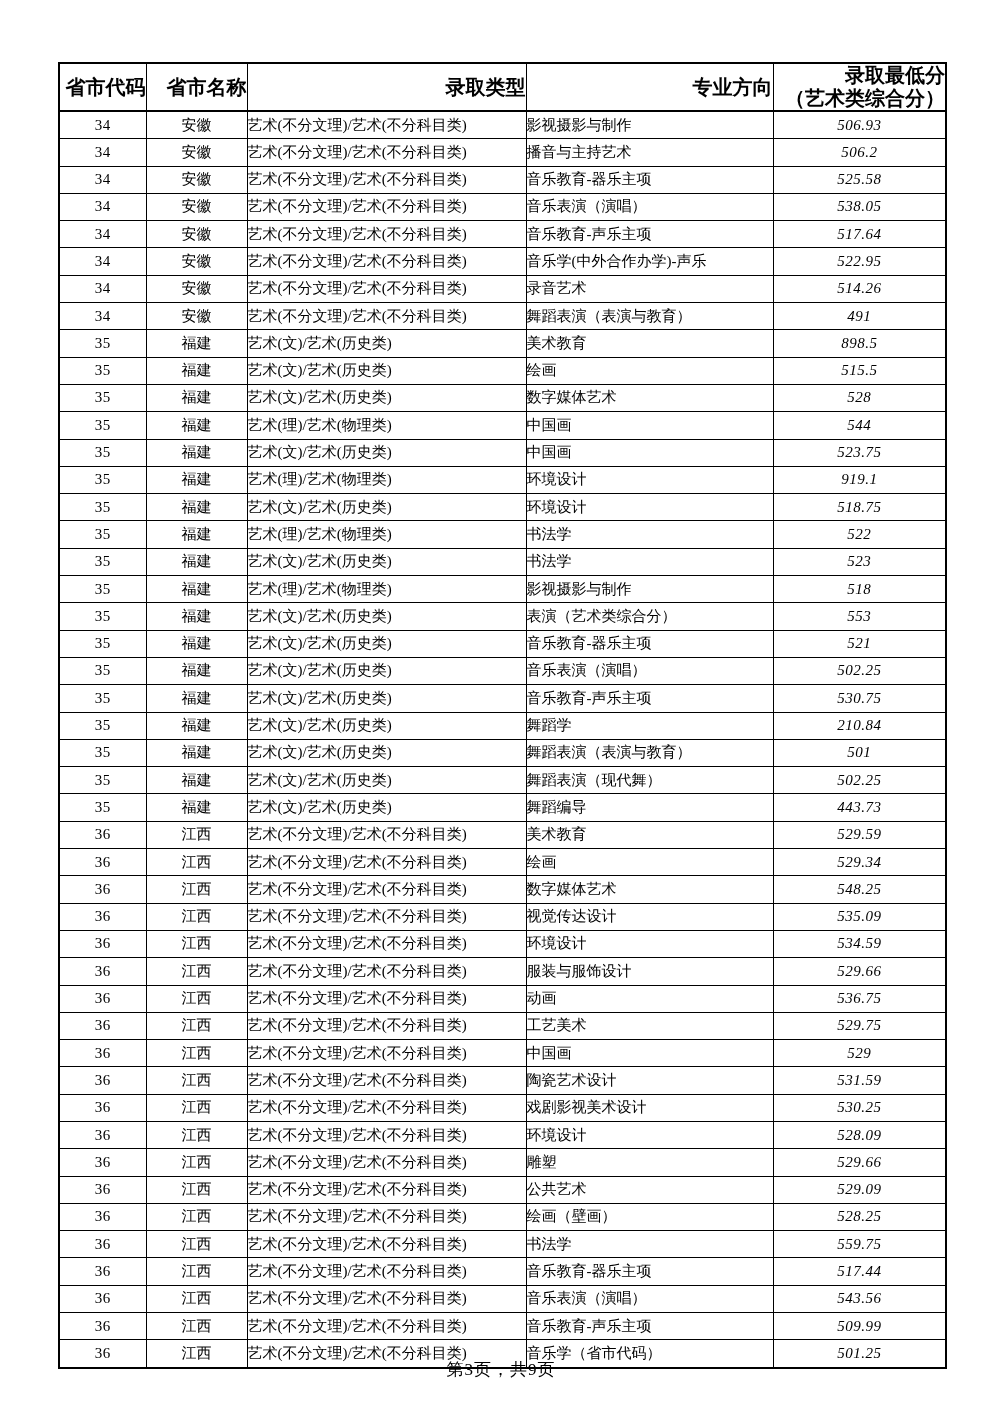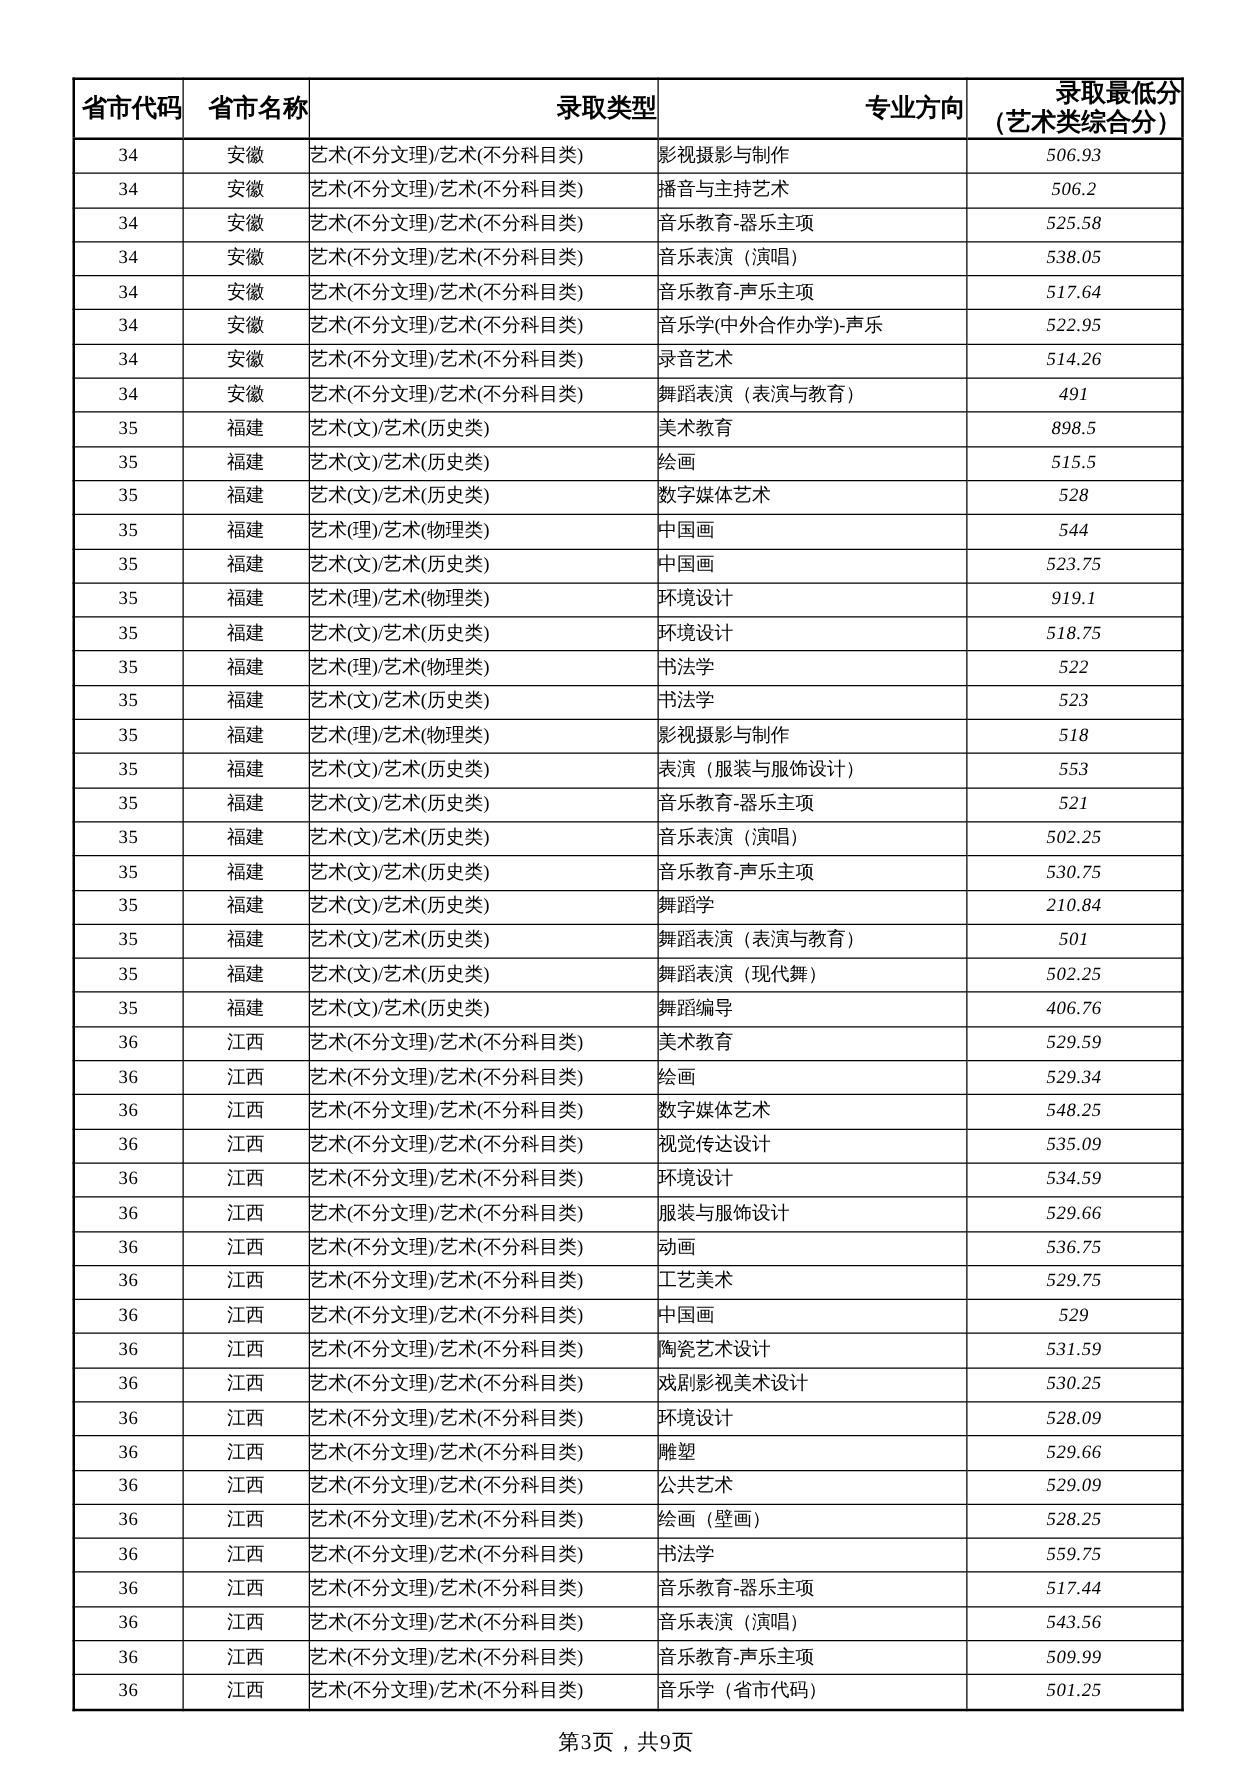--- a/index.html
+++ b/index.html
@@ -77,21 +77,20 @@
   td.cell-code  { letter-spacing: 0.5px; }
 
   .footer {
     position: absolute;
     left: 0;
     top: 1358px;
     width: 1002px;
     text-align: center;
     font-size: 17px;
     letter-spacing: 1px;
-    margin-top: 24px;
   }
 </style>
 </head>
 <body>
 
 <div class="page">
 
   <div class="table-wrap">
     <table class="score-table">
       <colgroup>
@@ -245,21 +244,21 @@
             <td class="cell-code">35</td>
             <td class="cell-name">福建</td>
             <td class="cell-type">艺术(理)/艺术(物理类)</td>
             <td class="cell-major">影视摄影与制作</td>
             <td class="cell-score">518</td>
           </tr>
           <tr>
             <td class="cell-code">35</td>
             <td class="cell-name">福建</td>
             <td class="cell-type">艺术(文)/艺术(历史类)</td>
-            <td class="cell-major">表演（服装与服饰设计）</td>
+            <td class="cell-major">表演（艺术类综合分）</td>
             <td class="cell-score">553</td>
           </tr>
           <tr>
             <td class="cell-code">35</td>
             <td class="cell-name">福建</td>
             <td class="cell-type">艺术(文)/艺术(历史类)</td>
             <td class="cell-major">音乐教育-器乐主项</td>
             <td class="cell-score">521</td>
           </tr>
           <tr>
@@ -295,21 +294,21 @@
             <td class="cell-name">福建</td>
             <td class="cell-type">艺术(文)/艺术(历史类)</td>
             <td class="cell-major">舞蹈表演（现代舞）</td>
             <td class="cell-score">502.25</td>
           </tr>
           <tr>
             <td class="cell-code">35</td>
             <td class="cell-name">福建</td>
             <td class="cell-type">艺术(文)/艺术(历史类)</td>
             <td class="cell-major">舞蹈编导</td>
-            <td class="cell-score">406.76</td>
+            <td class="cell-score">443.73</td>
           </tr>
           <tr>
             <td class="cell-code">36</td>
             <td class="cell-name">江西</td>
             <td class="cell-type">艺术(不分文理)/艺术(不分科目类)</td>
             <td class="cell-major">美术教育</td>
             <td class="cell-score">529.59</td>
           </tr>
           <tr>
             <td class="cell-code">36</td>

